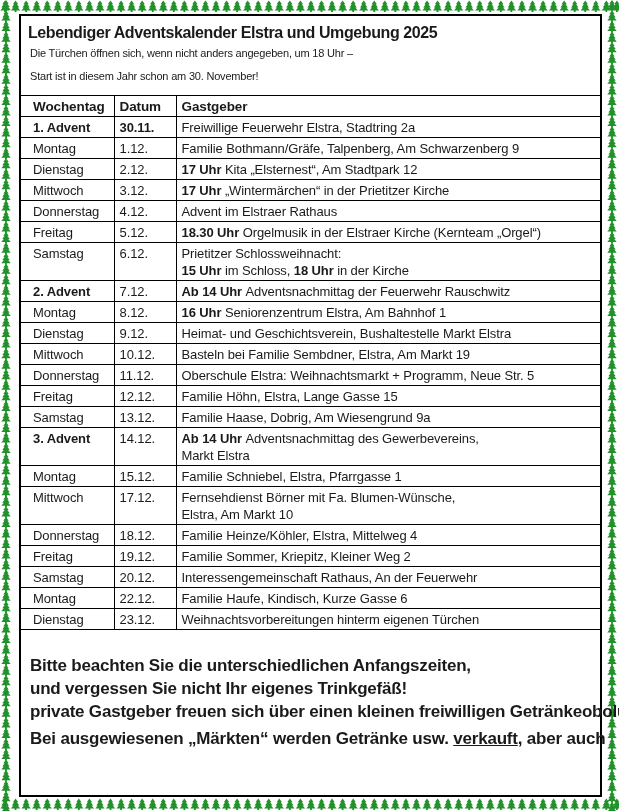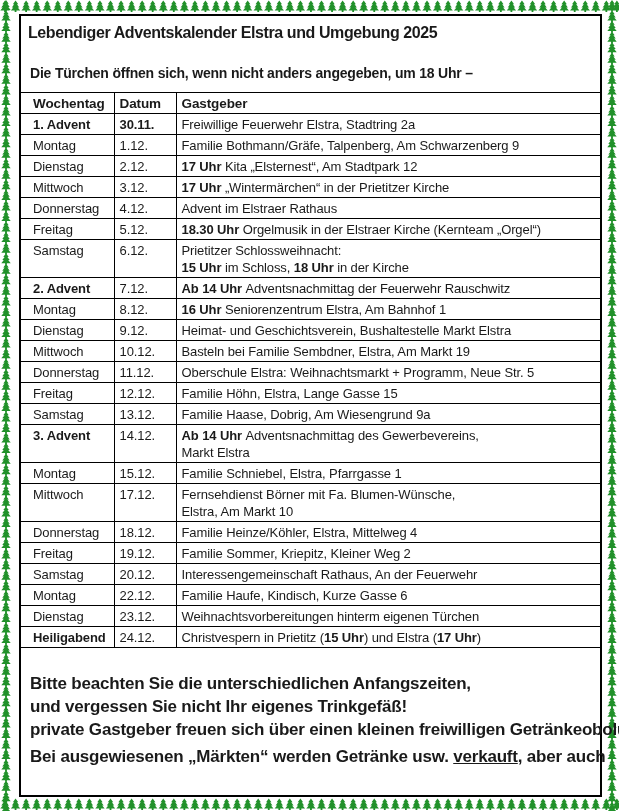--- a/index.html
+++ b/index.html
@@ -16,22 +16,22 @@
   
   .frame{
     position:absolute;left:19px;top:14px;width:579px;height:779px;
     border:2px solid #000;background:#fff;
   }
   .page-title{
     font-weight:bold;font-size:16px;letter-spacing:-0.4px;
     margin:8px 6px 0 7px;white-space:nowrap;
   }
   .subtitle{
-    font-weight:bold;font-size:14px;letter-spacing:-0.2px;
-    margin:20px 6px 0 9px;line-height:23px;
+    font-weight:normal;font-size:11px;letter-spacing:-0.2px;
+    margin:0 6px 0 9px;line-height:23px;
   }
   
   table.calendar{
     border-collapse:collapse;width:579px;margin-top:7px;
     font-size:13px;letter-spacing:-0.1px;table-layout:fixed;
   }
   table.calendar td,table.calendar th{
     border:1.5px solid #000;padding:1.5px 5px;vertical-align:top;
     line-height:17px;text-align:left;overflow:hidden;white-space:nowrap;
   }
@@ -334,20 +334,21 @@
     <use href="#tree-glyph" x="1" y="770.1500000000001" fill="#21912a"></use>
     <use href="#tree-glyph" x="1" y="780.7" fill="#21912a"></use>
     <use href="#tree-glyph" x="1" y="791.25" fill="#21912a"></use>
     <use href="#tree-glyph" x="1" y="801.8000000000001" fill="#21912a"></use>
   </svg>
 
 <div class="frame">
   <div class="page-title">Lebendiger Adventskalender Elstra und Umgebung 2025</div>
   <div class="subtitle">
     <div>Die Türchen öffnen sich, wenn nicht anders angegeben, um 18 Uhr –</div>
+    <div>Start ist in diesem Jahr schon am 30. November!</div>
   </div>
 
   <table class="calendar">
     <colgroup>
         <col class="c-day">
         <col class="c-date">
         <col class="c-gastgeber">
       </colgroup>
     <thead>
       <tr>
@@ -507,27 +508,20 @@
             <div><span>Familie Haufe, Kindisch, Kurze Gasse 6</span></div>
           </td>
         </tr>
         <tr>
           <td>Dienstag</td>
           <td>23.12.</td>
           <td>
             <div><span>Weihnachtsvorbereitungen hinterm eigenen Türchen</span></div>
           </td>
         </tr>
-        <tr>
-          <td class="bold">Heiligabend</td>
-          <td>24.12.</td>
-          <td>
-            <div><span>Christvespern in Prietitz (</span><span class="bold">15 Uhr</span><span>) und Elstra (</span><span class="bold">17 Uhr</span><span>)</span></div>
-          </td>
-        </tr>
       </tbody>
   </table>
 
   <div class="footer">
       <div class="fline"><span>Bitte beachten Sie die unterschiedlichen Anfangszeiten,</span></div>
       <div class="fline"><span>und vergessen Sie nicht Ihr eigenes Trinkgefäß!</span></div>
       <div class="fline"><span>private Gastgeber freuen sich über einen kleinen freiwilligen Getränkeobolus !</span></div>
       <div class="fline gap"><span>Bei ausgewiesenen „Märkten“ werden Getränke usw. </span><span class="underline">verkauft</span><span>, aber auch</span></div>
     </div>
 </div>

